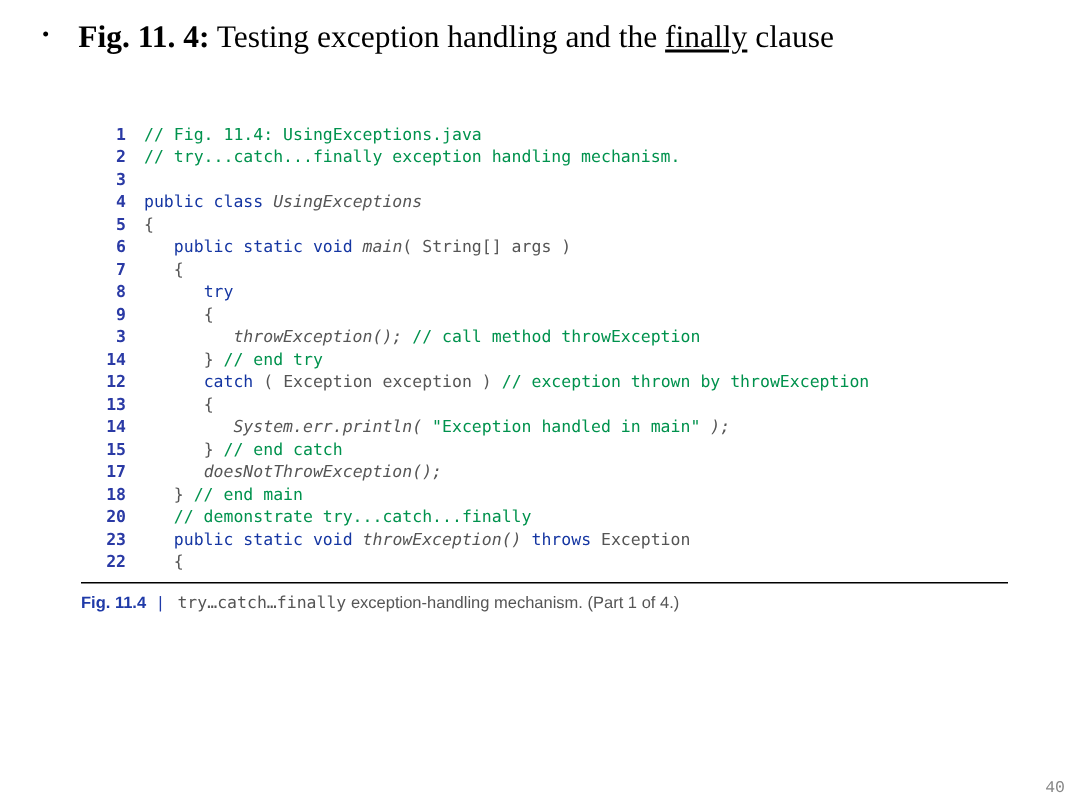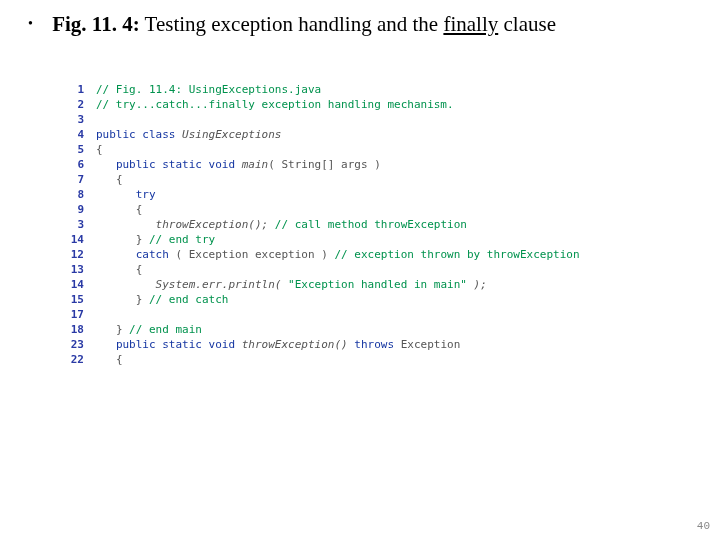--- a/index.html
+++ b/index.html
@@ -116,20 +116,28 @@
       <div class="code-row"><div class="gutter">6</div><div class="codecell"><span>   </span><span class="tok-keyword">public static void</span><span class="tok-ident"> main</span><span class="tok-punct">( </span><span class="tok-type">String[] args</span><span class="tok-punct"> )</span></div></div>
       <div class="code-row"><div class="gutter">7</div><div class="codecell"><span>   </span><span class="tok-punct">{</span></div></div>
       <div class="code-row"><div class="gutter">8</div><div class="codecell"><span>      </span><span class="tok-keyword">try</span></div></div>
       <div class="code-row"><div class="gutter">9</div><div class="codecell"><span>      </span><span class="tok-punct">{</span></div></div>
       <div class="code-row"><div class="gutter">3</div><div class="codecell"><span>         </span><span class="tok-ident">throwException();</span><span class="tok-comment"> // call method throwException</span></div></div>
       <div class="code-row"><div class="gutter">14</div><div class="codecell"><span>      </span><span class="tok-punct">}</span><span class="tok-comment"> // end try</span></div></div>
       <div class="code-row"><div class="gutter">12</div><div class="codecell"><span>      </span><span class="tok-keyword">catch</span><span class="tok-punct"> ( </span><span class="tok-type">Exception exception</span><span class="tok-punct"> )</span><span class="tok-comment"> // exception thrown by throwException</span></div></div>
       <div class="code-row"><div class="gutter">13</div><div class="codecell"><span>      </span><span class="tok-punct">{</span></div></div>
       <div class="code-row"><div class="gutter">14</div><div class="codecell"><span>         </span><span class="tok-ident">System.err.println(</span><span class="tok-string"> "Exception handled in main" </span><span class="tok-ident">);</span></div></div>
       <div class="code-row"><div class="gutter">15</div><div class="codecell"><span>      </span><span class="tok-punct">}</span><span class="tok-comment"> // end catch</span></div></div>
-      <div class="code-row"><div class="gutter">17</div><div class="codecell"><span>      </span></div></div>
+      <div class="code-row"><div class="gutter">17</div><div class="codecell"><span>      </span><span class="tok-ident">doesNotThrowException();</span></div></div>
       <div class="code-row"><div class="gutter">18</div><div class="codecell"><span>   </span><span class="tok-punct">}</span><span class="tok-comment"> // end main</span></div></div>
+      <div class="code-row"><div class="gutter">20</div><div class="codecell"><span>   </span><span class="tok-comment">// demonstrate try...catch...finally</span></div></div>
       <div class="code-row"><div class="gutter">23</div><div class="codecell"><span>   </span><span class="tok-keyword">public static void</span><span class="tok-ident"> throwException()</span><span class="tok-keyword"> throws</span><span class="tok-type"> Exception</span></div></div>
       <div class="code-row"><div class="gutter">22</div><div class="codecell"><span>   </span><span class="tok-punct">{</span></div></div>
     </div>
+  <div class="caption-bar">
+    <span class="caption-label">Fig. 11.4</span>
+    <span class="caption-sep">|</span>
+    <span>
+      <span class="caption-mono">try…catch…finally</span><span> exception-handling mechanism. (Part 1 of 4.)</span>
+    </span>
+  </div>
 </div>
 
 <div class="page-number">40</div>
 
 </body></html>

